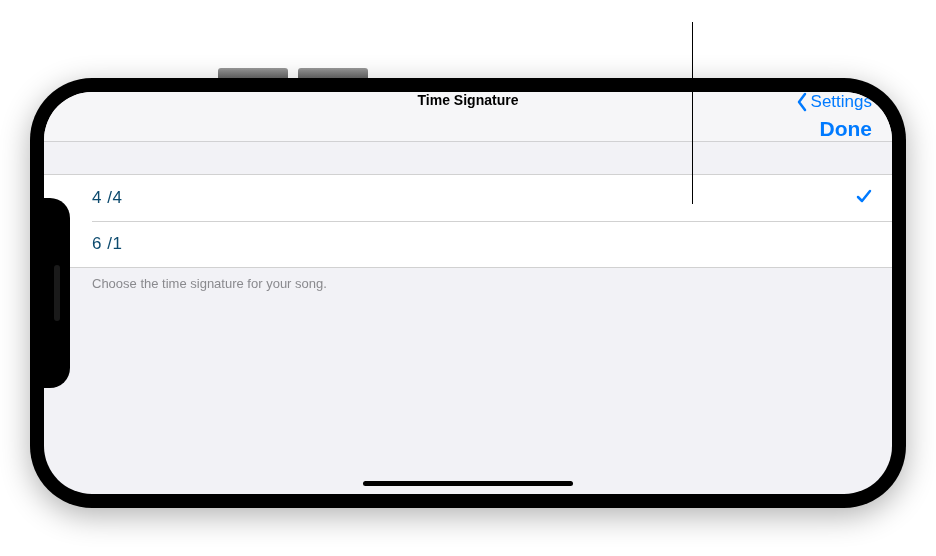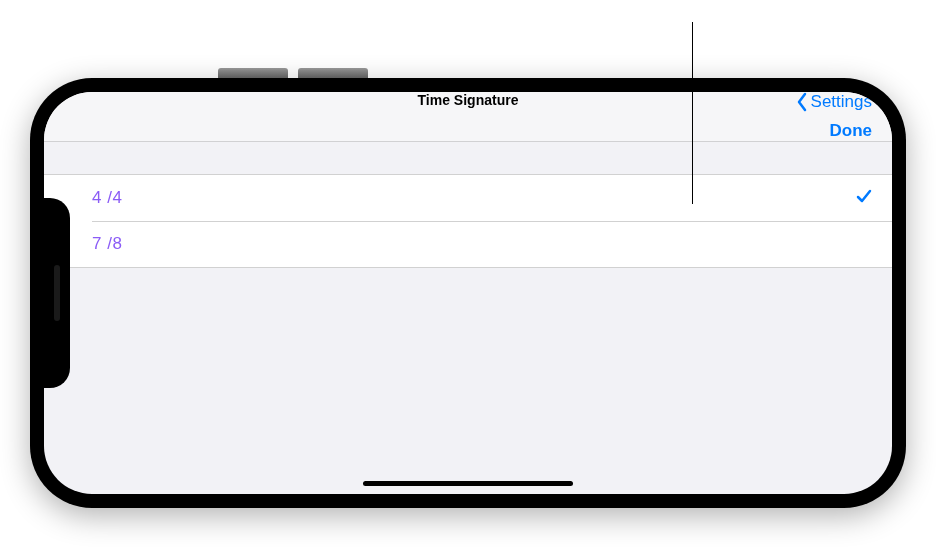--- a/index.html
+++ b/index.html
@@ -132,21 +132,21 @@
       position: absolute;
       left: 50%;
       transform: translateX(-50%);
       font-size: 14px;
       font-weight: 600;
       color: #000;
     }
     
     .nav-done {
       color: #007aff;
-      font-size: 17px;
+      font-size: 21px;
       font-weight: 600;
       cursor: pointer;
     }
     
     .spacer {
       height: 32px;
       background: #f2f2f6;
     }
     
     .list {
@@ -154,21 +154,21 @@
     }
     
     .list-row {
       height: 46px;
       display: flex;
       align-items: center;
       padding: 0 20px 0 48px;
       position: relative;
       cursor: pointer;
       font-size: 17px;
-      color: #8b5cf6;
+      color: #0c4a6e;
       letter-spacing: 0.5px;
     }
     
     .list-row:not(:last-child)::after {
       content: "";
       position: absolute;
       bottom: 0;
       left: 48px;
       right: 0;
       height: 0.5px;
@@ -252,21 +252,22 @@
     <div class="list list-wrap">
       <div class="list-row">
         <span class="row-label">4 /4</span>
         <span class="checkmark">
           <svg viewBox="0 0 16 16">
               <polyline points="2,9 6,13 14,3"></polyline>
             </svg>
         </span>
       </div>
       <div class="list-row">
-        <span class="row-label">7 /8</span>
+        <span class="row-label">6 /1</span>
       </div>
     </div>
 
+    <div class="footer-text">Choose the time signature for your song.</div>
 
     <div class="home-indicator"></div>
 
   </div>
 </div>
 
 </body></html>

